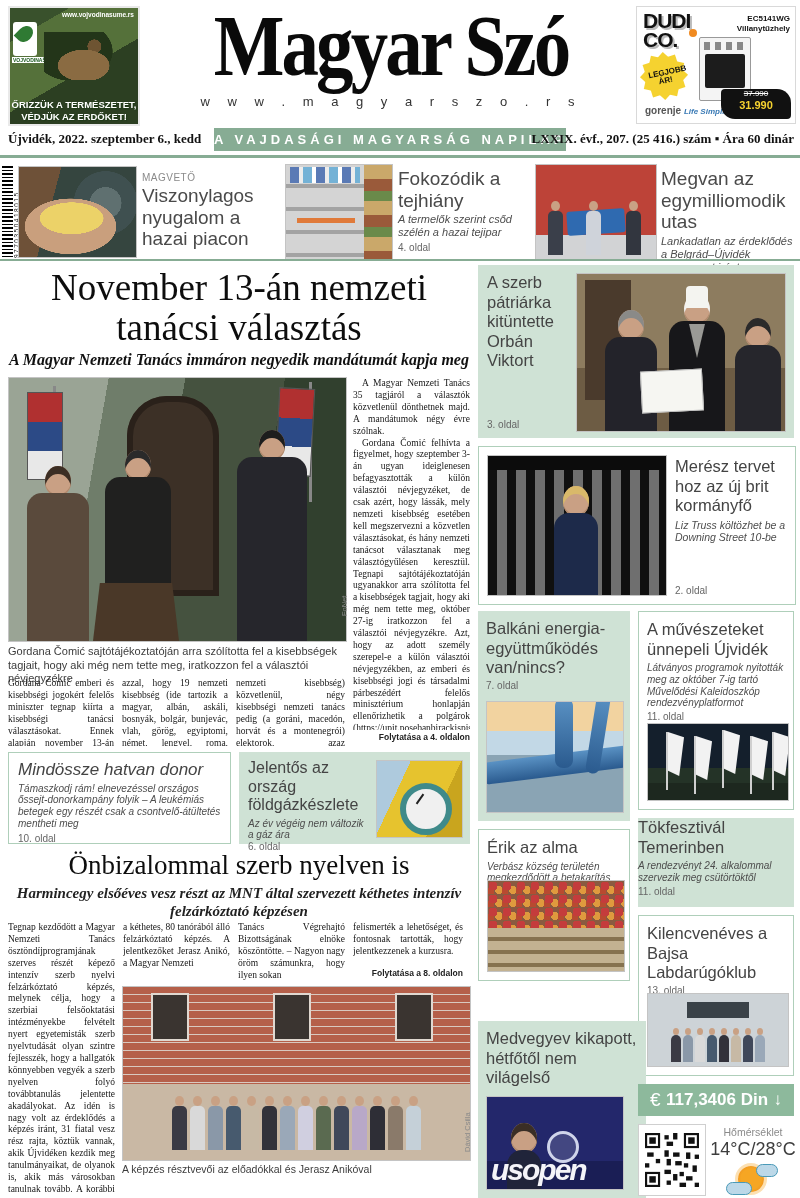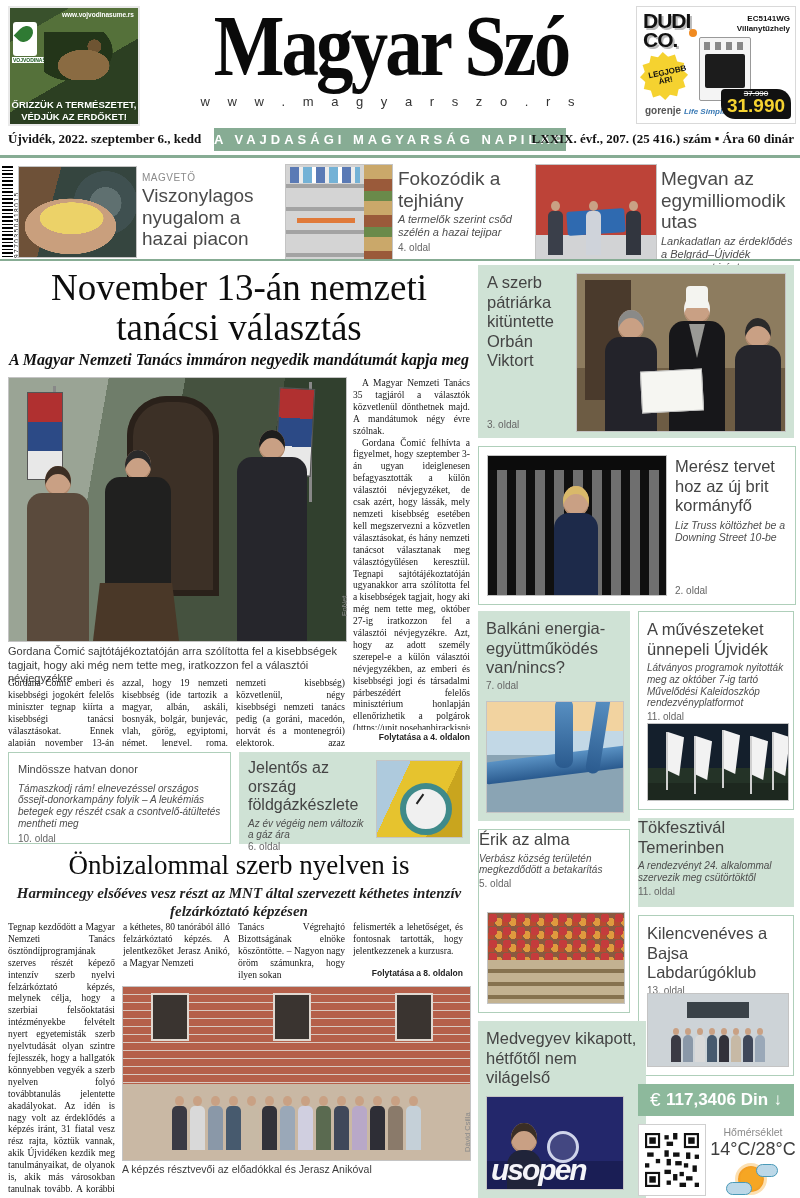--- a/index.html
+++ b/index.html
@@ -41,21 +41,21 @@
   .adR .burst{position:absolute;top:52px;left:10px;width:34px;height:34px;background:#f5d230;transform:rotate(12deg);}
   .adR .burst::before,.adR .burst::after{content:"";position:absolute;inset:0;background:#f5d230;}
   .adR .burst::before{transform:rotate(30deg);} .adR .burst::after{transform:rotate(60deg);}
   .adR .bursttxt{position:absolute;top:62px;left:12px;width:32px;text-align:center;font-weight:900;font-size:8px;
         line-height:8px;color:#111;transform:rotate(-12deg);z-index:2;}
   .adR .goren{position:absolute;bottom:7px;left:8px;font-size:10px;font-weight:bold;color:#555;}
   .adR .goren i{color:#3a7ab5;font-size:8px;}
   .adR .price{position:absolute;bottom:4px;right:4px;width:70px;height:30px;background:#111;border-radius:4px 14px 4px 14px;
         text-align:center;color:#fff;}
   .adR .price .old{font-size:8px;text-decoration:line-through;line-height:10px;}
-  .adR .price .new{font-size:19px;font-weight:900;color:#f5d230;line-height:13px;}
+  .adR .price .new{font-size:11px;font-weight:900;color:#f5d230;line-height:13px;}
   
   .bc{background:repeating-linear-gradient(to bottom,#000 0 1.5px,#fff 1.5px 3.6px);}
   .bcnum{writing-mode:vertical-rl;transform:rotate(180deg);font-size:6.5px;letter-spacing:1.5px;color:#111;}
   .tz-kicker{font-size:10px;color:#8a8a8a;letter-spacing:.5px;margin-bottom:2px;}
   .tz-title{font-size:19px;line-height:21.5px;color:#4a4a4a;}
   .tz-sub{font-size:11px;line-height:13px;color:#4d4d4d;font-style:italic;margin-top:2px;}
   .tz-page{font-size:10px;color:#666;margin-top:3px;}
   .photo{border:1px solid #c4c4c4;overflow:hidden;position:absolute;}
   
   .lead-h{font-size:37px;line-height:40px;text-align:center;color:#0d0d0d;}
@@ -249,21 +249,21 @@
   </div>
   <div class="abs cont" style="left:353px;top:732px;width:117px;">Folytatása a 4. oldalon</div>
 
   <div class="abs caption" style="left:8px;top:645px;width:337px;">Gordana Čomić sajtótájékoztatóján arra szólította fel a kisebbségek tagjait, hogy aki még nem tette meg, iratkozzon fel a választói névjegyzékre</div>
 
   <div class="abs bodytxt" style="left:8px;top:678px;width:106px;height:68px;">Gordana Čomić emberi és kisebbségi jogokért felelős miniszter tegnap kiírta a kisebbségi tanácsi választásokat. Ennek alapján november 13-án összesen 23 itt élő nemzeti kisebbség szavaz majd,</div>
   <div class="abs bodytxt" style="left:122px;top:678px;width:106px;height:68px;">azzal, hogy 19 nemzeti kisebbség (ide tartozik a magyar, albán, askáli, bosnyák, bolgár, bunjevác, vlah, görög, egyiptomi, német, lengyel, roma, román, ruszin, orosz, szlovák, szlovén, ukrán és a cseh</div>
   <div class="abs bodytxt" style="left:236px;top:678px;width:109px;height:68px;">nemzeti kisebbség) közvetlenül, négy kisebbségi nemzeti tanács pedig (a goráni, macedón, horvát és a montenegrói) elektorok, azaz választógyűlés útján választja meg nemzeti tanácsának a tagjait.</div>
 
   <div class="abs box-w" style="left:8px;top:752px;width:223px;height:92px;padding:7px 9px;box-sizing:border-box;">
-    <div class="s-title" style="font-size:11px;">Mindössze hatvan donor</div>
+    <div class="s-title" style="font-size:17px;font-style:italic;">Mindössze hatvan donor</div>
     <div class="s-sub" style="font-size:10px;line-height:11.8px;">Támaszkodj rám! elnevezéssel országos őssejt-donorkampány folyik – A leukémiás betegek egy részét csak a csontvelő-átültetés mentheti meg</div>
     <div class="s-page" style="margin-top:3px;">10. oldal</div>
   </div>
   <div class="abs box-g" style="left:239px;top:752px;width:231px;height:92px;padding:7px 9px;box-sizing:border-box;">
     <div class="s-title" style="width:128px;font-size:16px;line-height:18.5px;">Jelentős az ország földgázkészlete</div>
     <div class="s-sub" style="width:120px;font-size:10px;line-height:11.8px;">Az év végéig nem változik a gáz ára</div>
     <div class="s-page">6. oldal</div>
     <div class="photo ph-gas" style="right:7px;top:8px;width:85px;height:76px;">
       <div class="gauge"></div>
     </div>
@@ -344,21 +344,21 @@
     <div class="s-page" style="margin-top:2px;">11. oldal</div>
     <div class="photo ph-night" style="left:8px;bottom:8px;width:140px;height:76px;">
       <div class="nf" style="left:18px;top:8px;"></div>
       <div class="nf" style="left:46px;top:12px;"></div>
       <div class="nf" style="left:74px;top:6px;"></div>
       <div class="nf" style="left:102px;top:12px;"></div>
       <div class="nf" style="left:124px;top:8px;"></div>
     </div>
   </div>
 
-  <div class="abs box-w" style="left:478px;top:829px;width:152px;height:184px;box-sizing:border-box;">
+  <div class="abs box-w" style="left:478px;top:829px;width:152px;height:152px;padding:8px;box-sizing:border-box;">
     <div class="s-title">Érik az alma</div>
     <div class="s-sub" style="font-size:10px;line-height:11.8px;">Verbász község területén megkezdődött a betakarítás</div>
     <div class="s-page" style="margin-top:2px;">5. oldal</div>
     <div class="photo ph-apple" style="left:8px;bottom:8px;width:136px;height:90px;background:#5a6a4a;">
       <div class="apples"></div>
       <div class="crate"></div>
     </div>
   </div>
 
   <div class="abs box-g" style="left:638px;top:818px;width:156px;height:89px;padding:0;box-sizing:border-box;">

